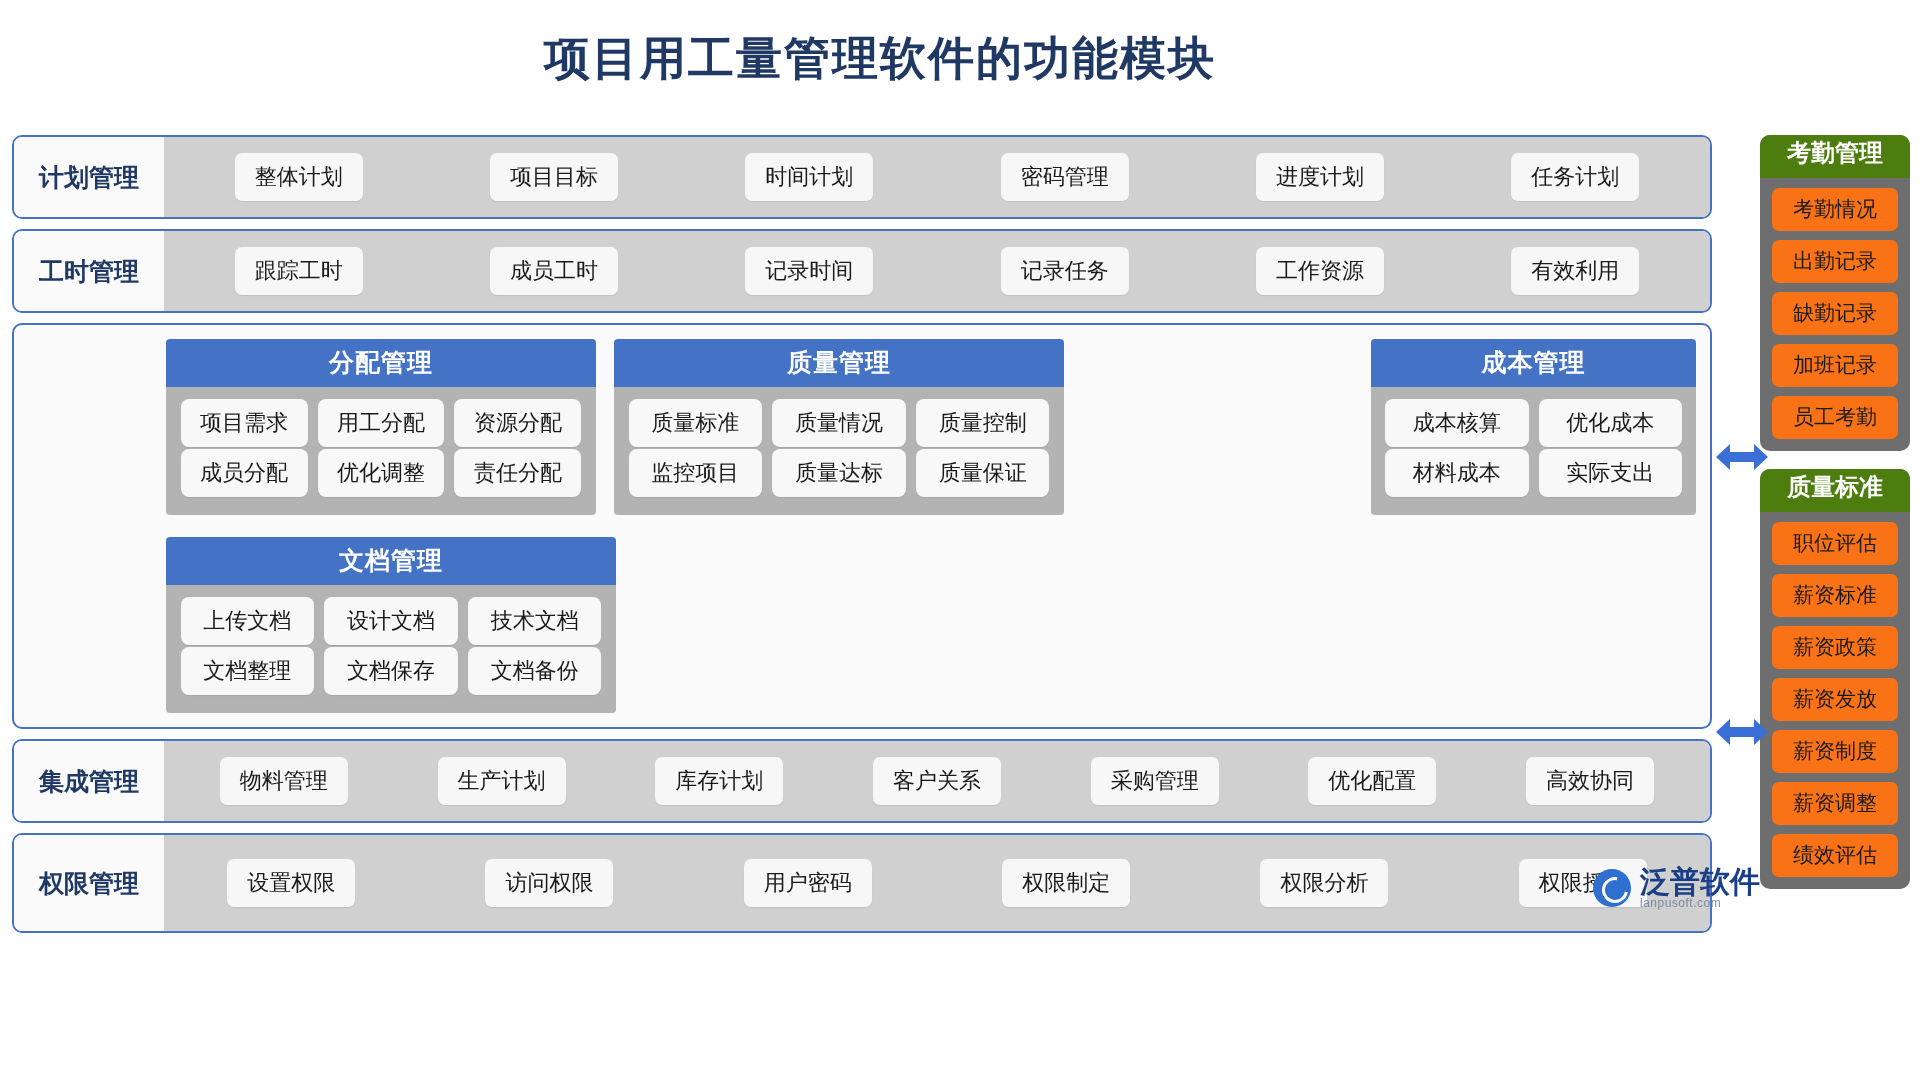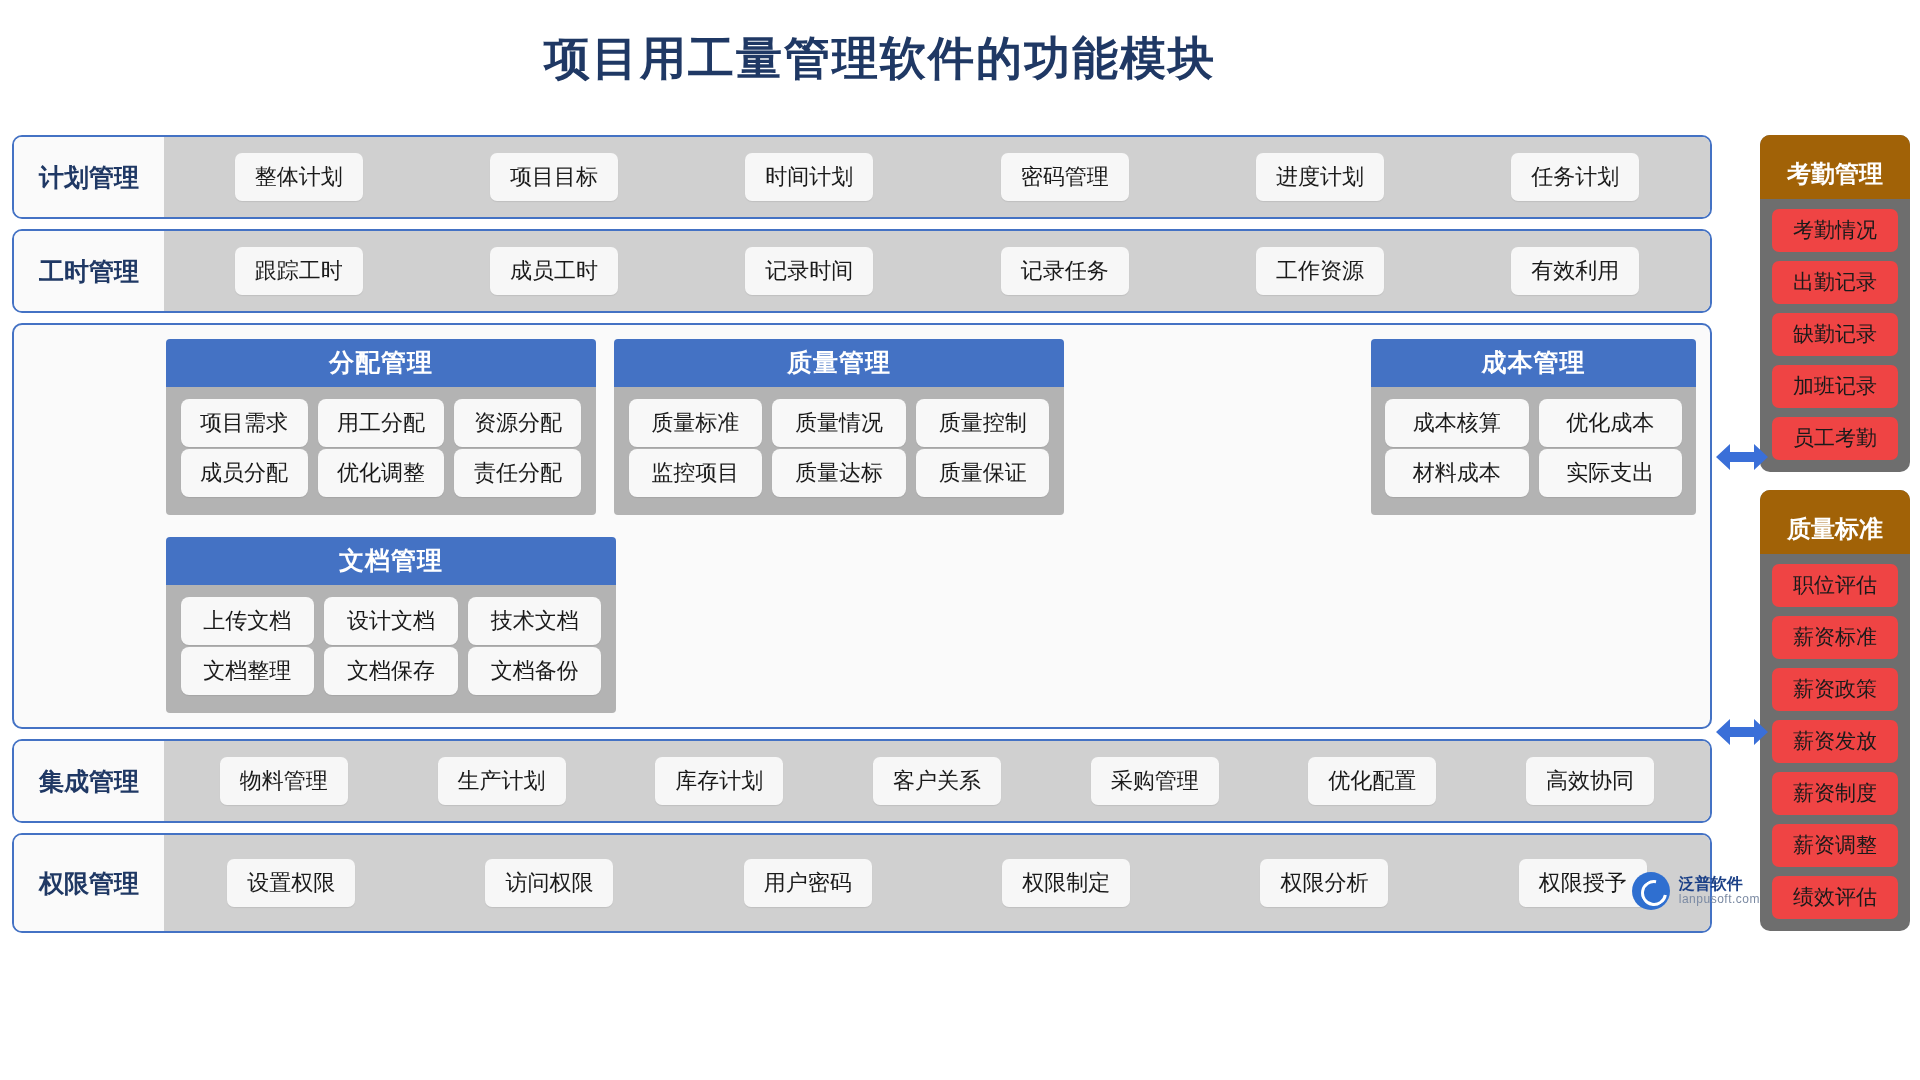--- a/index.html
+++ b/index.html
@@ -134,30 +134,30 @@
     width: 150px;
   }
   .side-panel {
     background: #6e6e6e;
     border-radius: 10px;
     padding: 0 0 12px;
     overflow: hidden;
     margin-bottom: 18px;
   }
   .side-head {
-    background: #a16207;
+    background: #4d7c0f;
     color: #fff;
     text-align: center;
     font-weight: bold;
     font-size: 24px;
-    padding: 23px 0 9px;
+    padding: 2px 0 9px;
   }
   .side-items { padding: 10px 12px 0; display: flex; flex-direction: column; gap: 9px; }
   .side-chip {
-    background: #ef4444;
+    background: #f97316;
     border-radius: 7px;
     text-align: center;
     font-size: 21px;
     padding: 7px 0 8px;
     color: #1a1a1a;
     white-space: nowrap;
   }
 
   
   .arrow {
@@ -189,21 +189,21 @@
     position: absolute;
     left: 9px; top: 8px;
     width: 20px; height: 20px;
     border: 3.5px solid #fff;
     border-radius: 50%;
     border-right-color: transparent;
     transform: rotate(-35deg);
   }
   .logo-text { display: flex; flex-direction: column; line-height: 1.05; }
   .logo-name {
-    font-size: 16px; font-weight: bold; color: #1a3f86;
+    font-size: 30px; font-weight: bold; color: #1a3f86;
     font-family: "Liberation Sans", sans-serif;
   }
   .logo-sub {
     font-size: 12px; color: #7b8aa3; letter-spacing: .5px;
     font-family: "Liberation Sans", sans-serif;
   }
 </style>
 </head>
 <body>
 

